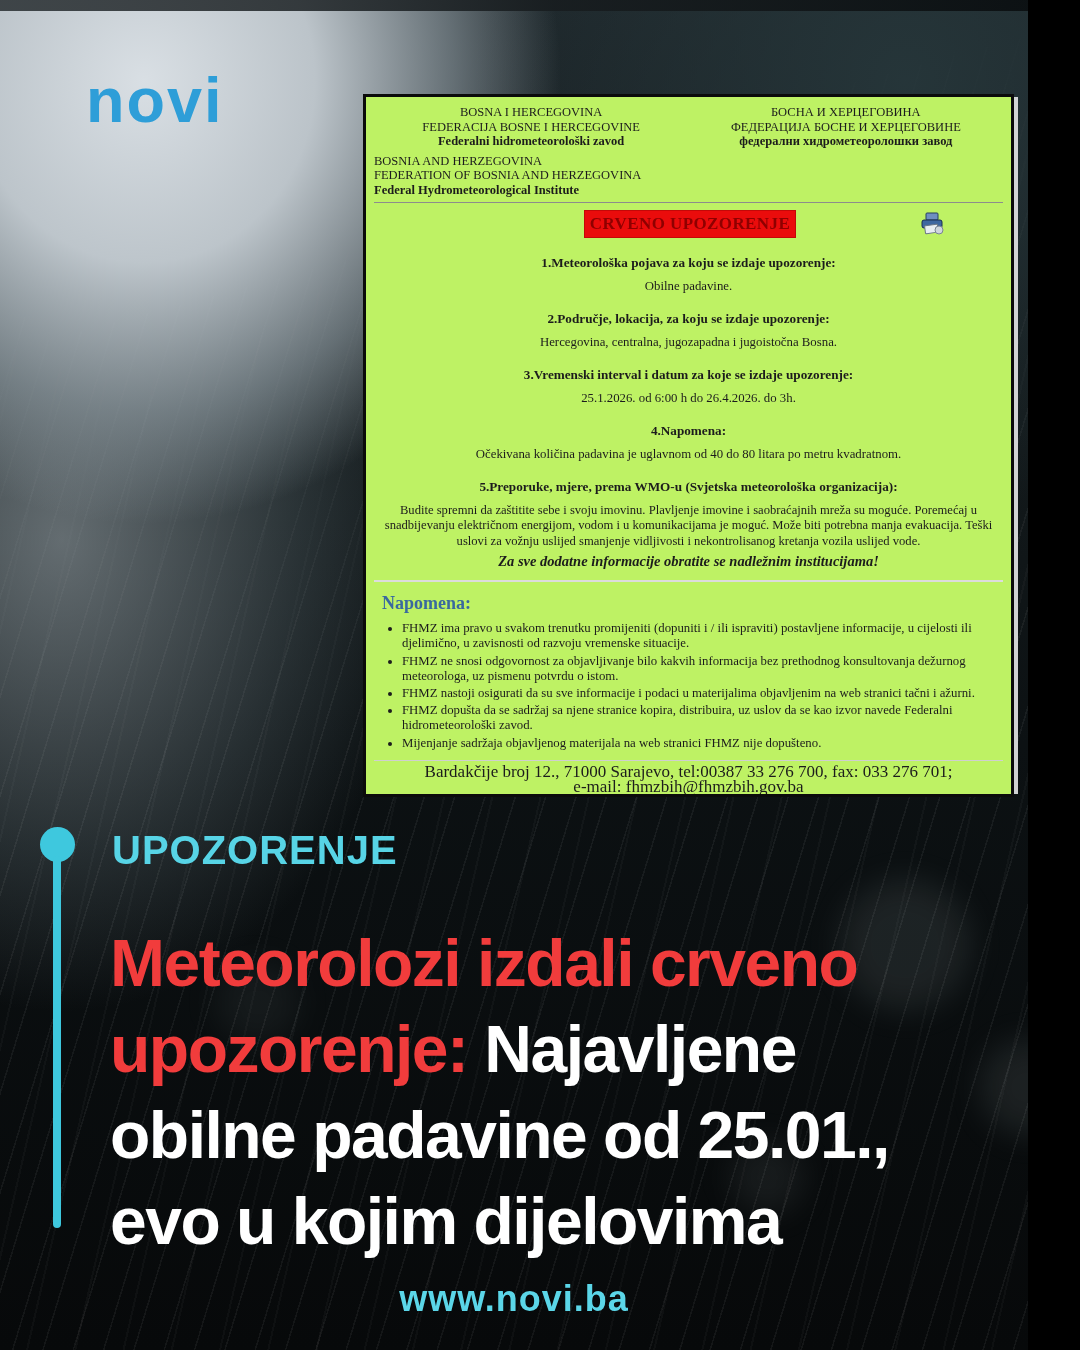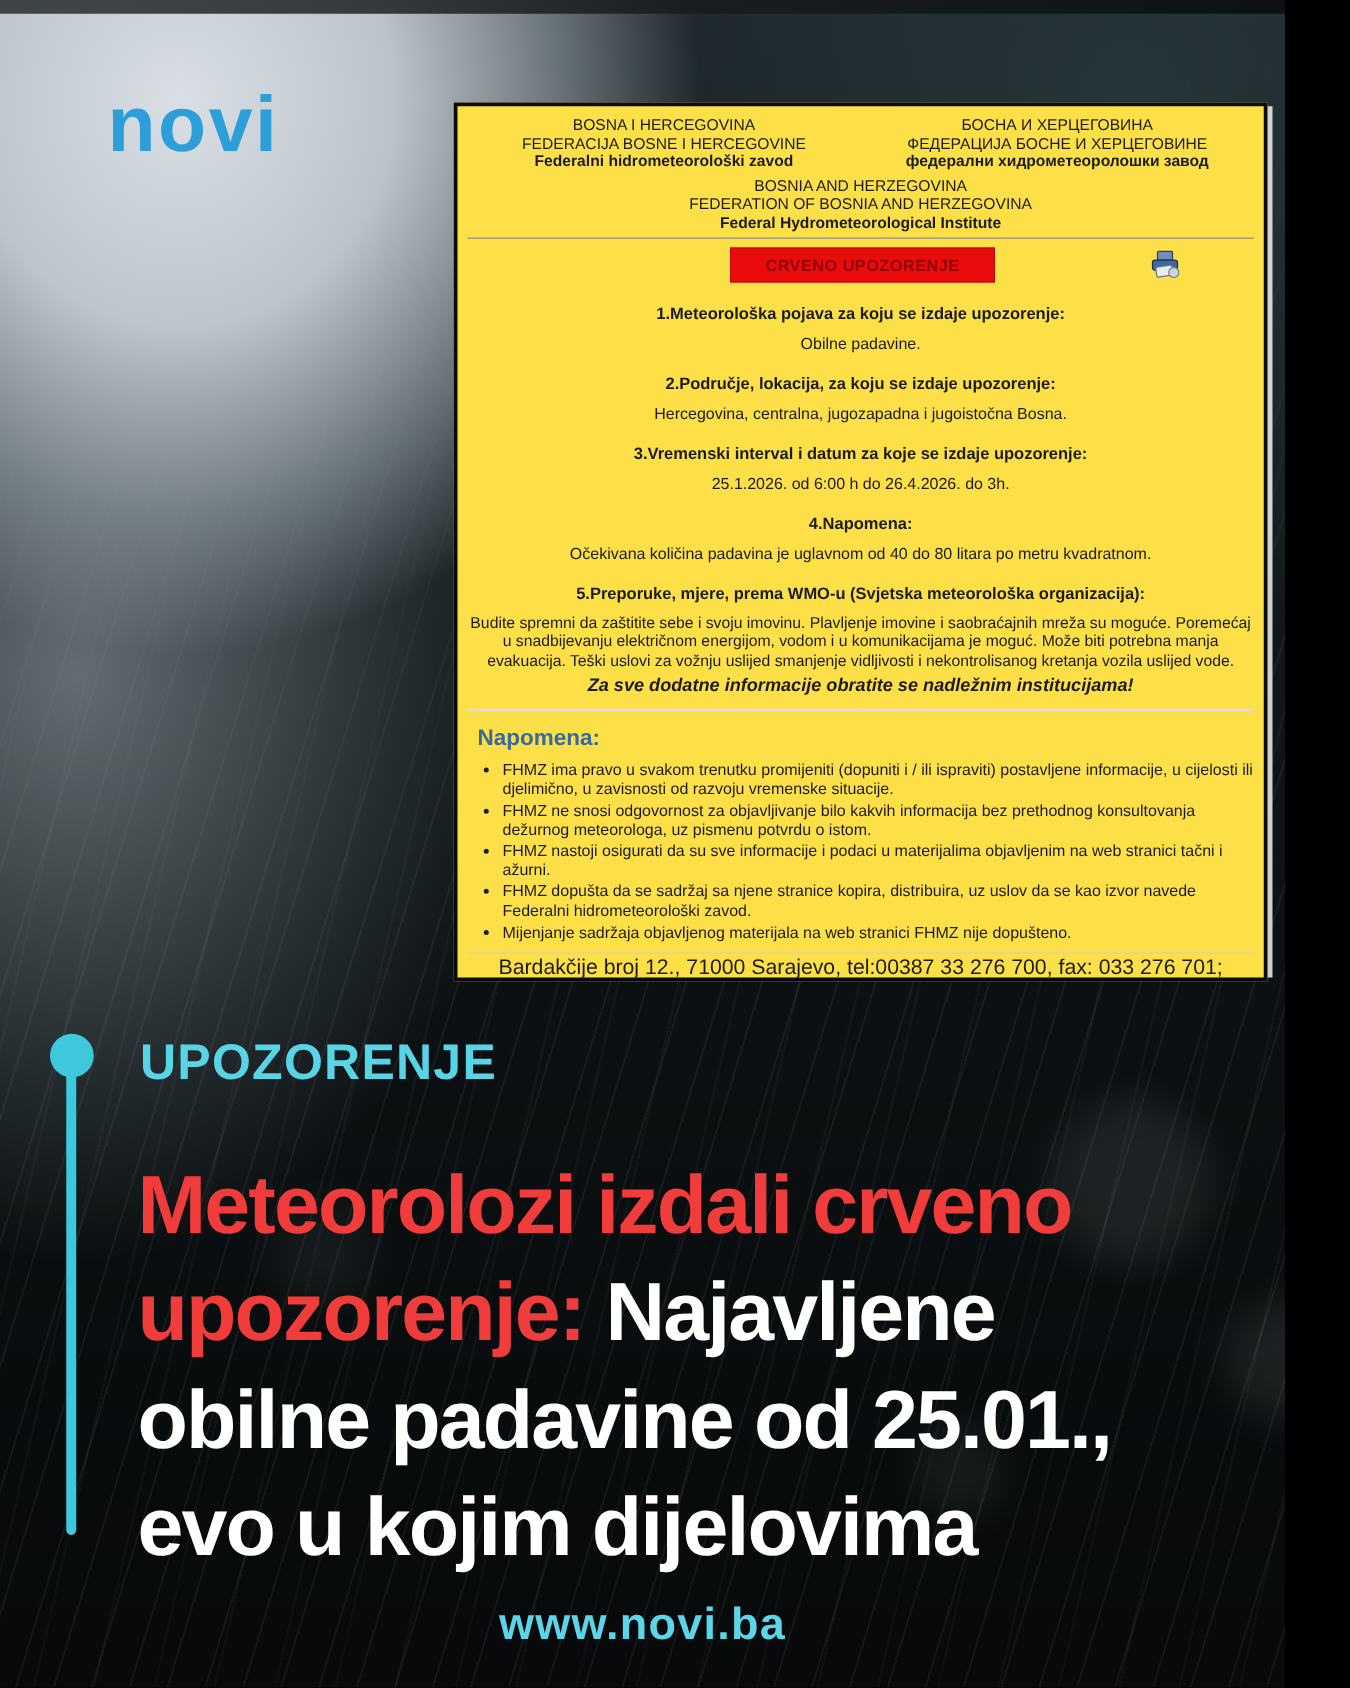--- a/index.html
+++ b/index.html
@@ -25,36 +25,36 @@
   .bk3{left:730px;top:1140px;width:75px;height:75px;background:rgba(198,214,220,0.08);}
   .bk4{left:215px;top:960px;width:85px;height:85px;background:rgba(198,214,220,0.06);}
   .topstrip{position:absolute;left:0;top:0;right:0;height:11px;
     background:linear-gradient(90deg,rgba(40,46,49,0.85),rgba(10,14,16,0.9));}
 
   
   .logo{position:absolute;left:86px;top:64px;font-size:63px;font-weight:bold;
     color:#2e9ed8;letter-spacing:2px;}
 
   
-  .doc{position:absolute;left:363px;top:82px;width:651px;height:703px;
-    box-sizing:border-box;background:#fde047;border:3px solid #0b0b0b;
+  .doc{position:absolute;left:363px;top:94px;width:651px;height:703px;
+    box-sizing:border-box;background:#bef264;border:3px solid #0b0b0b;
     box-shadow:7px 0 0 -3px rgba(228,230,231,0.9);
-    font-family:Liberation Sans, sans-serif;color:#1c1c1c;overflow:hidden;
+    font-family:Liberation Serif, serif;color:#1c1c1c;overflow:hidden;
     padding:8px 8px 0;}
   .doc-cols{display:flex;justify-content:space-between;text-align:center;
     font-size:12.5px;line-height:14.5px;padding:0 6px;}
   .doc-cols .col{width:49%;}
   .bold{font-weight:bold;}
-  .h-center{text-align:center;margin-top:5px;font-size:12.5px;line-height:14.5px;}
+  .h-center{margin-top:5px;font-size:12.5px;line-height:14.5px;}
   hr{border:none;margin:0;}
   .hr-head{border-top:1px solid #8d8d8d;margin:5px 0 7px;}
   .banner-row{position:relative;height:28px;}
   .banner{position:absolute;left:210px;top:0;width:210px;height:26px;
     background:#ea0c0c;border:1px solid #c40808;color:#8f0000;
-    font-size:13px;font-weight:bold;letter-spacing:.4px;
+    font-size:17px;font-weight:bold;letter-spacing:.4px;
     display:flex;align-items:center;justify-content:center;}
   .printer{position:absolute;right:58px;top:1px;width:26px;height:26px;}
   .sec{text-align:center;}
   .sec-h{font-size:13.2px;font-weight:bold;margin-top:17px;line-height:16px;}
   .sec-b{font-size:12.8px;margin-top:8px;line-height:15px;}
   .s5-para{font-size:12.6px;line-height:15.4px;margin-top:8px;text-align:center;}
   .wmo-bold{font-size:14.5px;font-weight:bold;font-style:italic;text-align:center;margin-top:4px;}
   .hr-light{border-top:2px solid #dcdcdc;margin-top:10px;}
   .note-head{color:#39699f;font-weight:bold;font-size:18px;margin:11px 0 0 8px;}
   ul.notes{margin:7px 0 0 28px;padding:0;font-size:12.8px;line-height:15.2px;}

